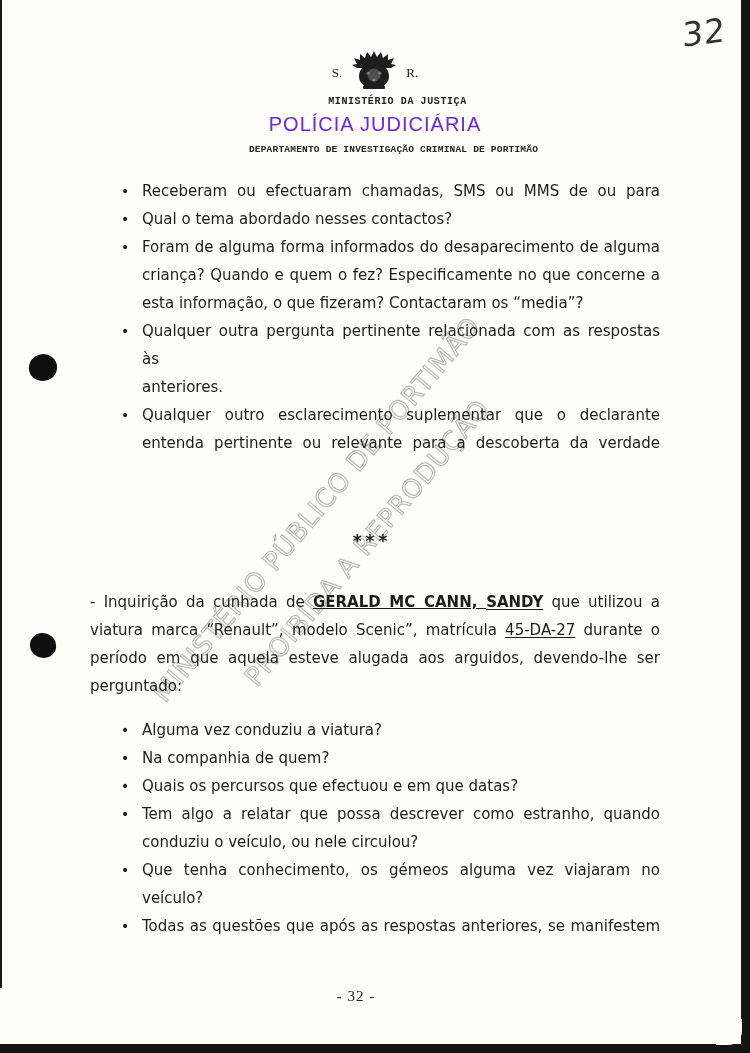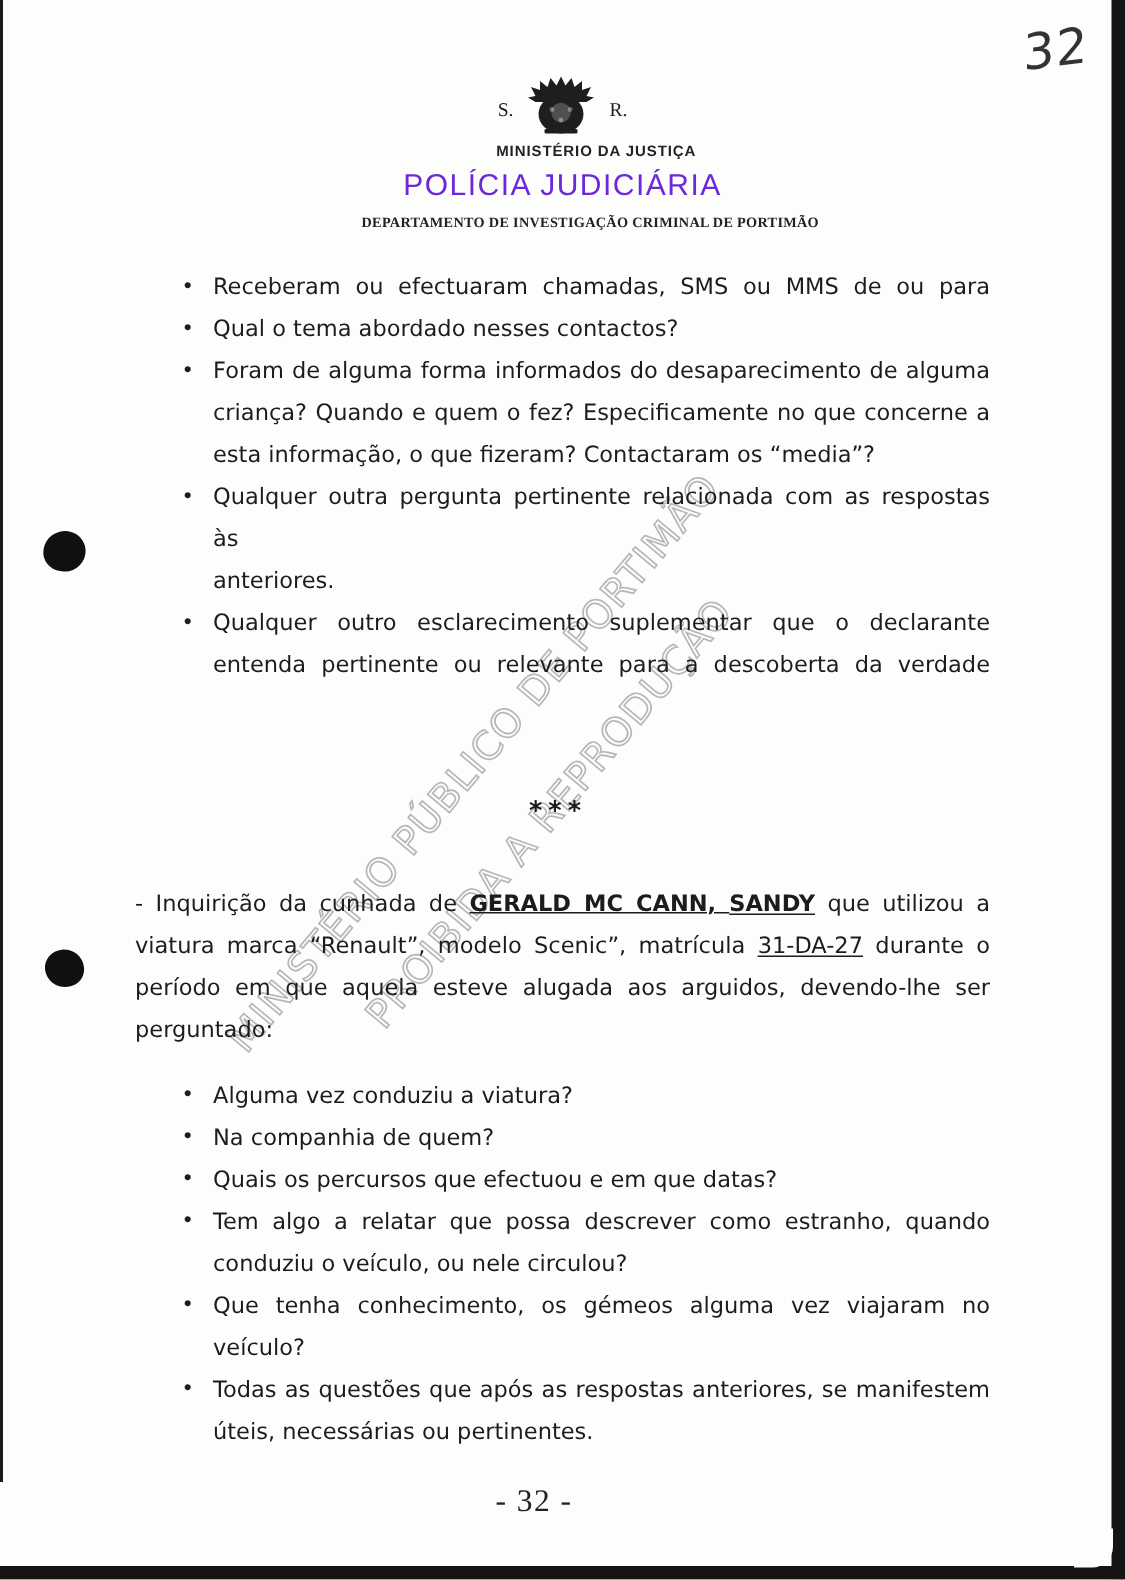--- a/index.html
+++ b/index.html
@@ -20,40 +20,40 @@
   .wm{position:absolute;z-index:1;white-space:nowrap;font-size:26px;letter-spacing:1px;
       color:transparent;-webkit-text-stroke:1.1px #b6b6b6;transform:rotate(-50deg);
       transform-origin:left center;line-height:26px;}
   @supports not (-webkit-text-stroke:1px #000){.wm{color:#c9c9c9;}}
   .wm1{left:158px;top:685px;}
   .wm2{left:250px;top:669px;}
   
   .hdr{position:absolute;top:52px;left:0;width:750px;text-align:center;z-index:2;}
   .sr-row{display:flex;align-items:center;justify-content:center;gap:9px;height:42px;}
   .sr{font-family:"Liberation Serif",serif;font-size:13px;color:#222;}
-  .ministry{margin-top:2px;font-family:Liberation Sans, sans-serif;font-size:10px;font-weight:600;
+  .ministry{margin-top:2px;font-family:Liberation Mono, monospace;font-size:10px;font-weight:600;
         letter-spacing:.6px;color:#222;margin-left:45px;}
   .org{margin-top:6px;font-family:"Liberation Sans",sans-serif;font-size:20px;letter-spacing:1px;color:#6d28d9;}
-  .dept{margin-top:8px;font-family:Liberation Serif, serif;font-size:9.5px;font-weight:bold;
+  .dept{margin-top:8px;font-family:Liberation Mono, monospace;font-size:9.5px;font-weight:bold;
         letter-spacing:.2px;color:#222;margin-left:37px;}
   
   .tl{font-size:15px;line-height:28px;}
   .tl.just{text-align:justify;text-align-last:justify;}
   .b{font-weight:bold;text-decoration:underline;}
   .u{text-decoration:underline;text-underline-offset:2px;}
   ul.blist{position:absolute;list-style:none;margin:0;padding:0;z-index:2;}
   #list1{top:177px;left:120px;width:540px;}
   #list2{top:716px;left:120px;width:540px;}
   li.bli{position:relative;padding-left:22px;}
   .bullet{position:absolute;left:1px;top:0;font-size:14px;line-height:28px;}
   #sep{position:absolute;top:531px;left:0;width:744px;text-align:center;font-weight:bold;
        font-size:17px;letter-spacing:4px;z-index:2;}
   #para{position:absolute;top:588px;left:90px;width:570px;z-index:2;}
   .footer{position:absolute;top:988px;left:0;width:712px;text-align:center;z-index:2;
-       font-family:"Liberation Serif",serif;font-size:21px;letter-spacing:1px;color:#222;}
+       font-family:"Liberation Serif",serif;font-size:15px;letter-spacing:1px;color:#222;}
 </style>
 </head>
 <body>
 
 <div class="page">
 
   <div class="edge-left"></div>
   <div class="edge-right"></div>
   <div class="edge-bottom"></div>
   <div class="corner-white"></div>
@@ -122,21 +122,21 @@
           <div class="tl just"><span>Qualquer outro esclarecimento suplementar que o declarante</span></div>
           <div class="tl just"><span>entenda pertinente ou relevante para a descoberta da verdade</span></div>
         </div>
       </li>
     </ul>
 
   <div id="sep">***</div>
 
   <div id="para">
       <div class="tl just"><span>- Inquirição da cunhada de </span><span class="b ">GERALD MC CANN, </span><span class="b u">SANDY</span><span> que utilizou a</span></div>
-      <div class="tl just"><span>viatura marca “Renault”, modelo Scenic”, matrícula </span><span class="u">31-DA-27</span><span> durante o</span></div>
+      <div class="tl just"><span>viatura marca “Renault”, modelo Scenic”, matrícula </span><span class="u">45-DA-27</span><span> durante o</span></div>
       <div class="tl just"><span>período em que aquela esteve alugada aos arguidos, devendo-lhe ser</span></div>
       <div class="tl"><span>perguntado:</span></div>
     </div>
 
   <ul class="blist" id="list2">
       <li class="bli">
         <span class="bullet">•</span>
         <div>
           <div class="tl"><span>Alguma vez conduziu a viatura?</span></div>
         </div>
@@ -164,20 +164,19 @@
         <span class="bullet">•</span>
         <div>
           <div class="tl just"><span>Que tenha conhecimento, os gémeos alguma vez viajaram no</span></div>
           <div class="tl"><span>veículo?</span></div>
         </div>
       </li>
       <li class="bli">
         <span class="bullet">•</span>
         <div>
           <div class="tl just"><span>Todas as questões que após as respostas anteriores, se manifestem</span></div>
-          <div class="tl"><span>úteis, necessárias ou pertinentes.</span></div>
         </div>
       </li>
     </ul>
 
   <div class="footer">- 32 -</div>
 
 </div>
 
 </body></html>

